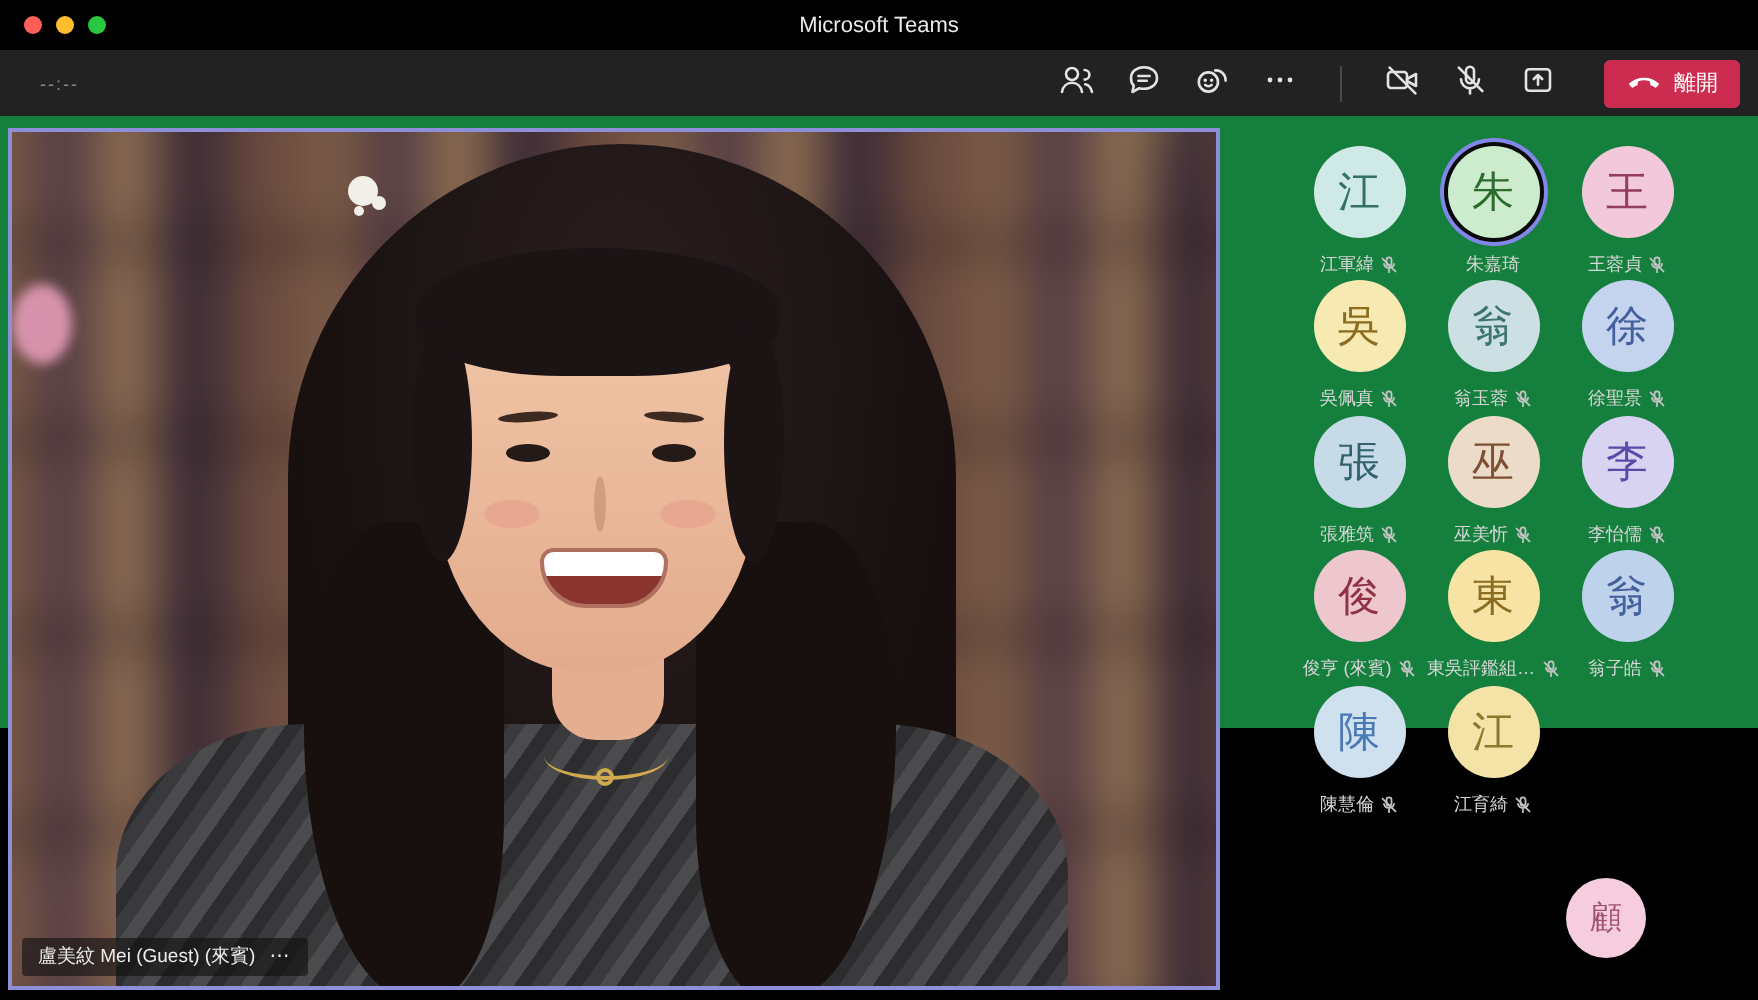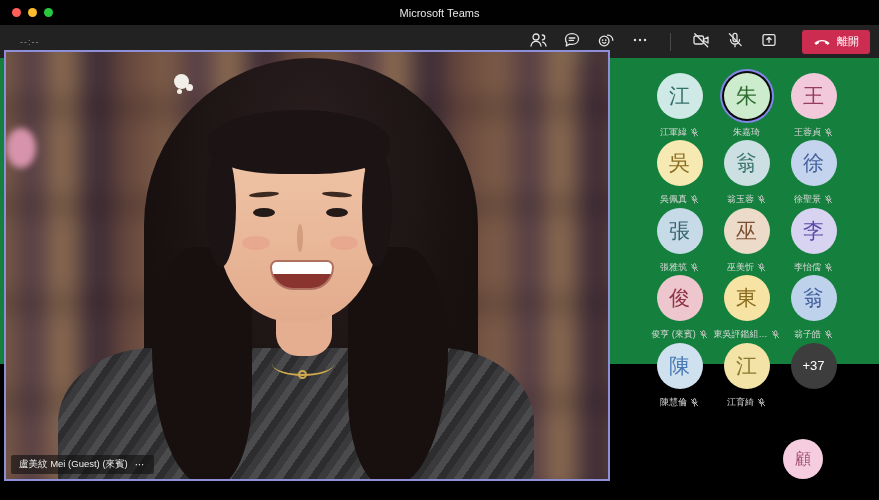--- a/index.html
+++ b/index.html
@@ -21,21 +21,21 @@
   .timer { color:#8f8f8f; font-size:9px; margin-left:20px; letter-spacing:1px; }
   .tb-right { margin-left:auto; display:flex; align-items:center; gap:8px; margin-right:9px; }
   .iconbtn { width:26px; height:26px; display:flex; align-items:center; justify-content:center;
     border:none; background:transparent; cursor:pointer; border-radius:3px; }
   .iconbtn svg { stroke:#e3e3e3; fill:none; stroke-width:1.3; stroke-linecap:round; stroke-linejoin:round; }
   .tb-divider { width:1px; height:18px; background:#4a4a4a; margin:0 9px; }
   .leave-btn { margin-left:12px; height:24px; padding:0 11px; background:#cc2c50; border:none;
     border-radius:3px; color:#fff; font-size:11px; display:flex; align-items:center; gap:6px; cursor:pointer; }
 
   
-  .video { position:absolute; left:4px; top:50px; width:606px; height:431px;
+  .video { position:absolute; left:4px; top:64px; width:606px; height:431px;
     border:2px solid #8f8fd9; background:#221820; overflow:hidden; }
   .vbg { position:absolute; inset:-24px; filter:blur(12px);
     background:
       radial-gradient(closest-side at 92% 4%, rgba(160,170,95,.6), transparent 42%),
       radial-gradient(closest-side at 12% 90%, rgba(120,80,70,.5), transparent 60%),
       repeating-linear-gradient(0deg, rgba(22,12,18,.55) 0 7px, rgba(0,0,0,0) 7px 98px),
       repeating-linear-gradient(90deg, #7a5a46 0 36px, #513a44 36px 64px, #8a6a50 64px 98px, #3c2b36 98px 132px, #6a4a3e 132px 166px),
       linear-gradient(#5a4238, #382a30); }
   .flower-pink { position:absolute; left:0px; top:76px; width:30px; height:40px; border-radius:50%;
     background:#d793ab; filter:blur(3px); }
@@ -339,25 +339,19 @@
       <div class="avatar" style="background: rgb(243, 227, 166); color: rgb(138, 122, 46);">江</div>
       <div class="pname">
           <span>江育綺</span>
           <svg width="9" height="9" viewBox="0 0 10 10">
             <rect x="3.6" y="0.8" width="2.8" height="4.6" rx="1.4"></rect>
             <path d="M2.2 4.4a2.9 2.9 0 005.6 0M5 7.3V9"></path>
             <path d="M1.4 1.4l7.2 7.2"></path>
           </svg>
         </div>
     </div>
-    <div class="tile small-init">
-      <div class="avatar" style="background: rgb(61, 61, 61); color: rgb(255, 255, 255);">+37</div>
-      <div class="pname">
-          <span></span>
-        </div>
-    </div>
   </div>
 
   <div class="tile self-tile">
     <div class="avatar" style="background: rgb(246, 205, 222); color: rgb(160, 79, 114);">顧</div>
   </div>
 
 </div>
 
 </body></html>

